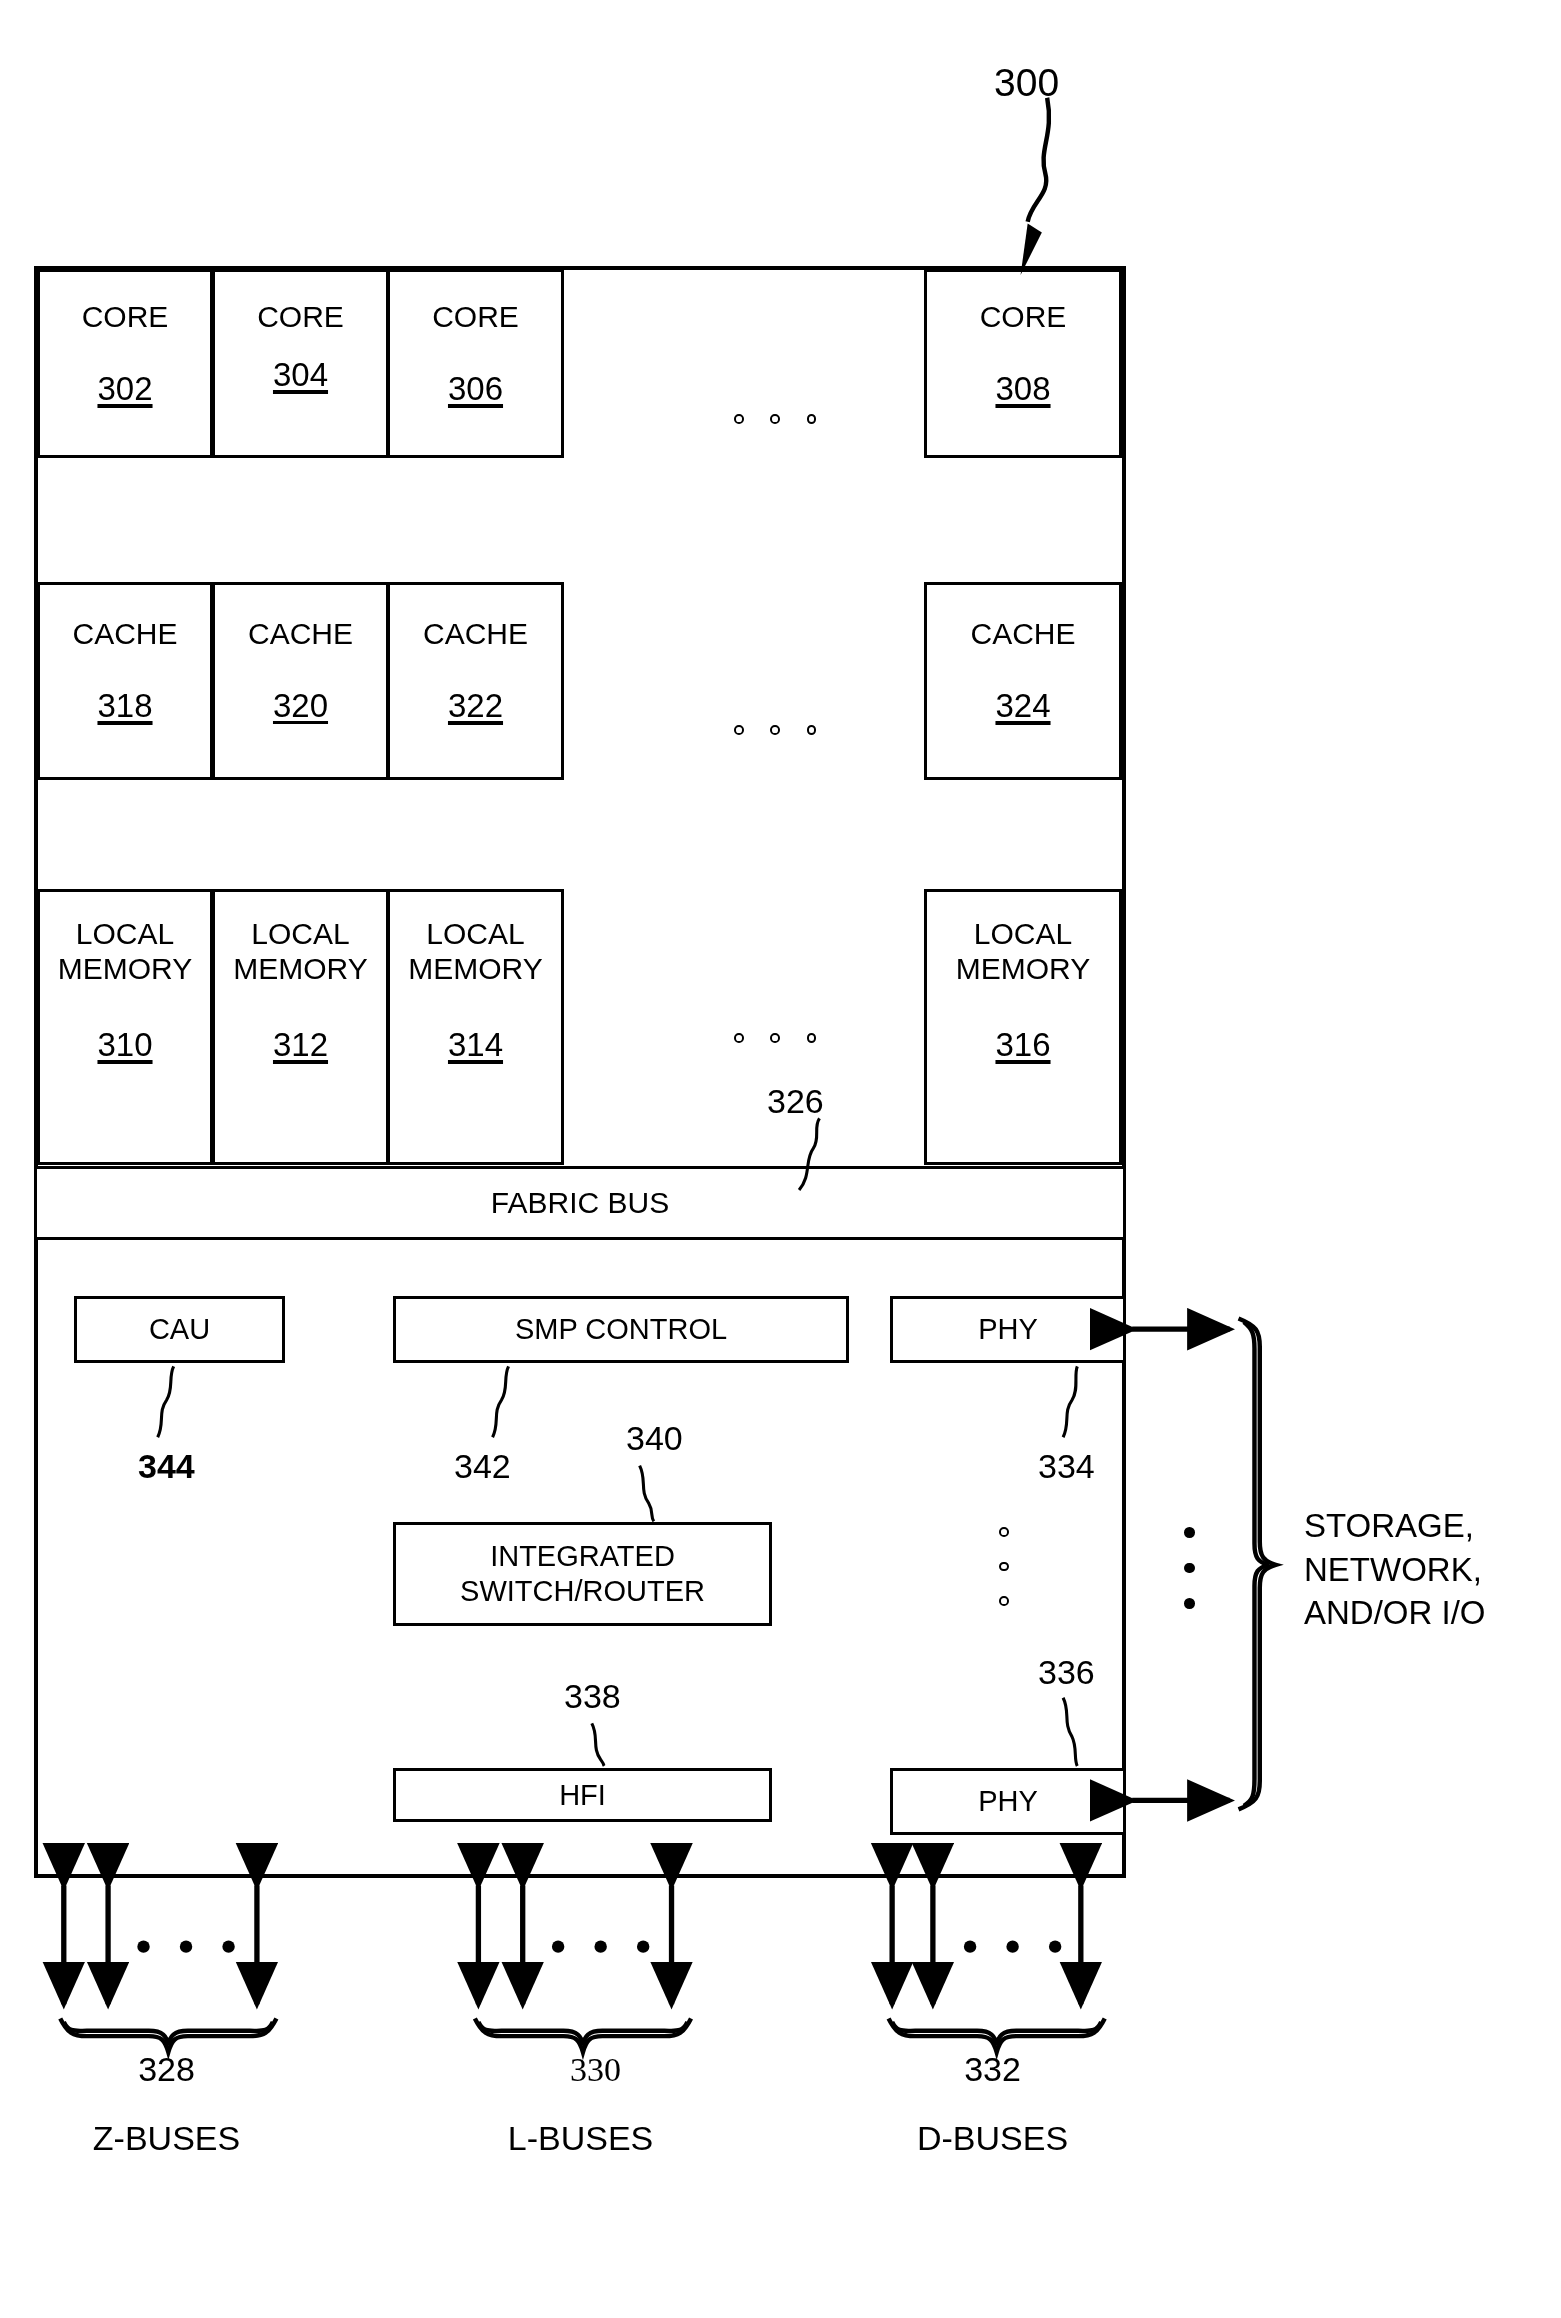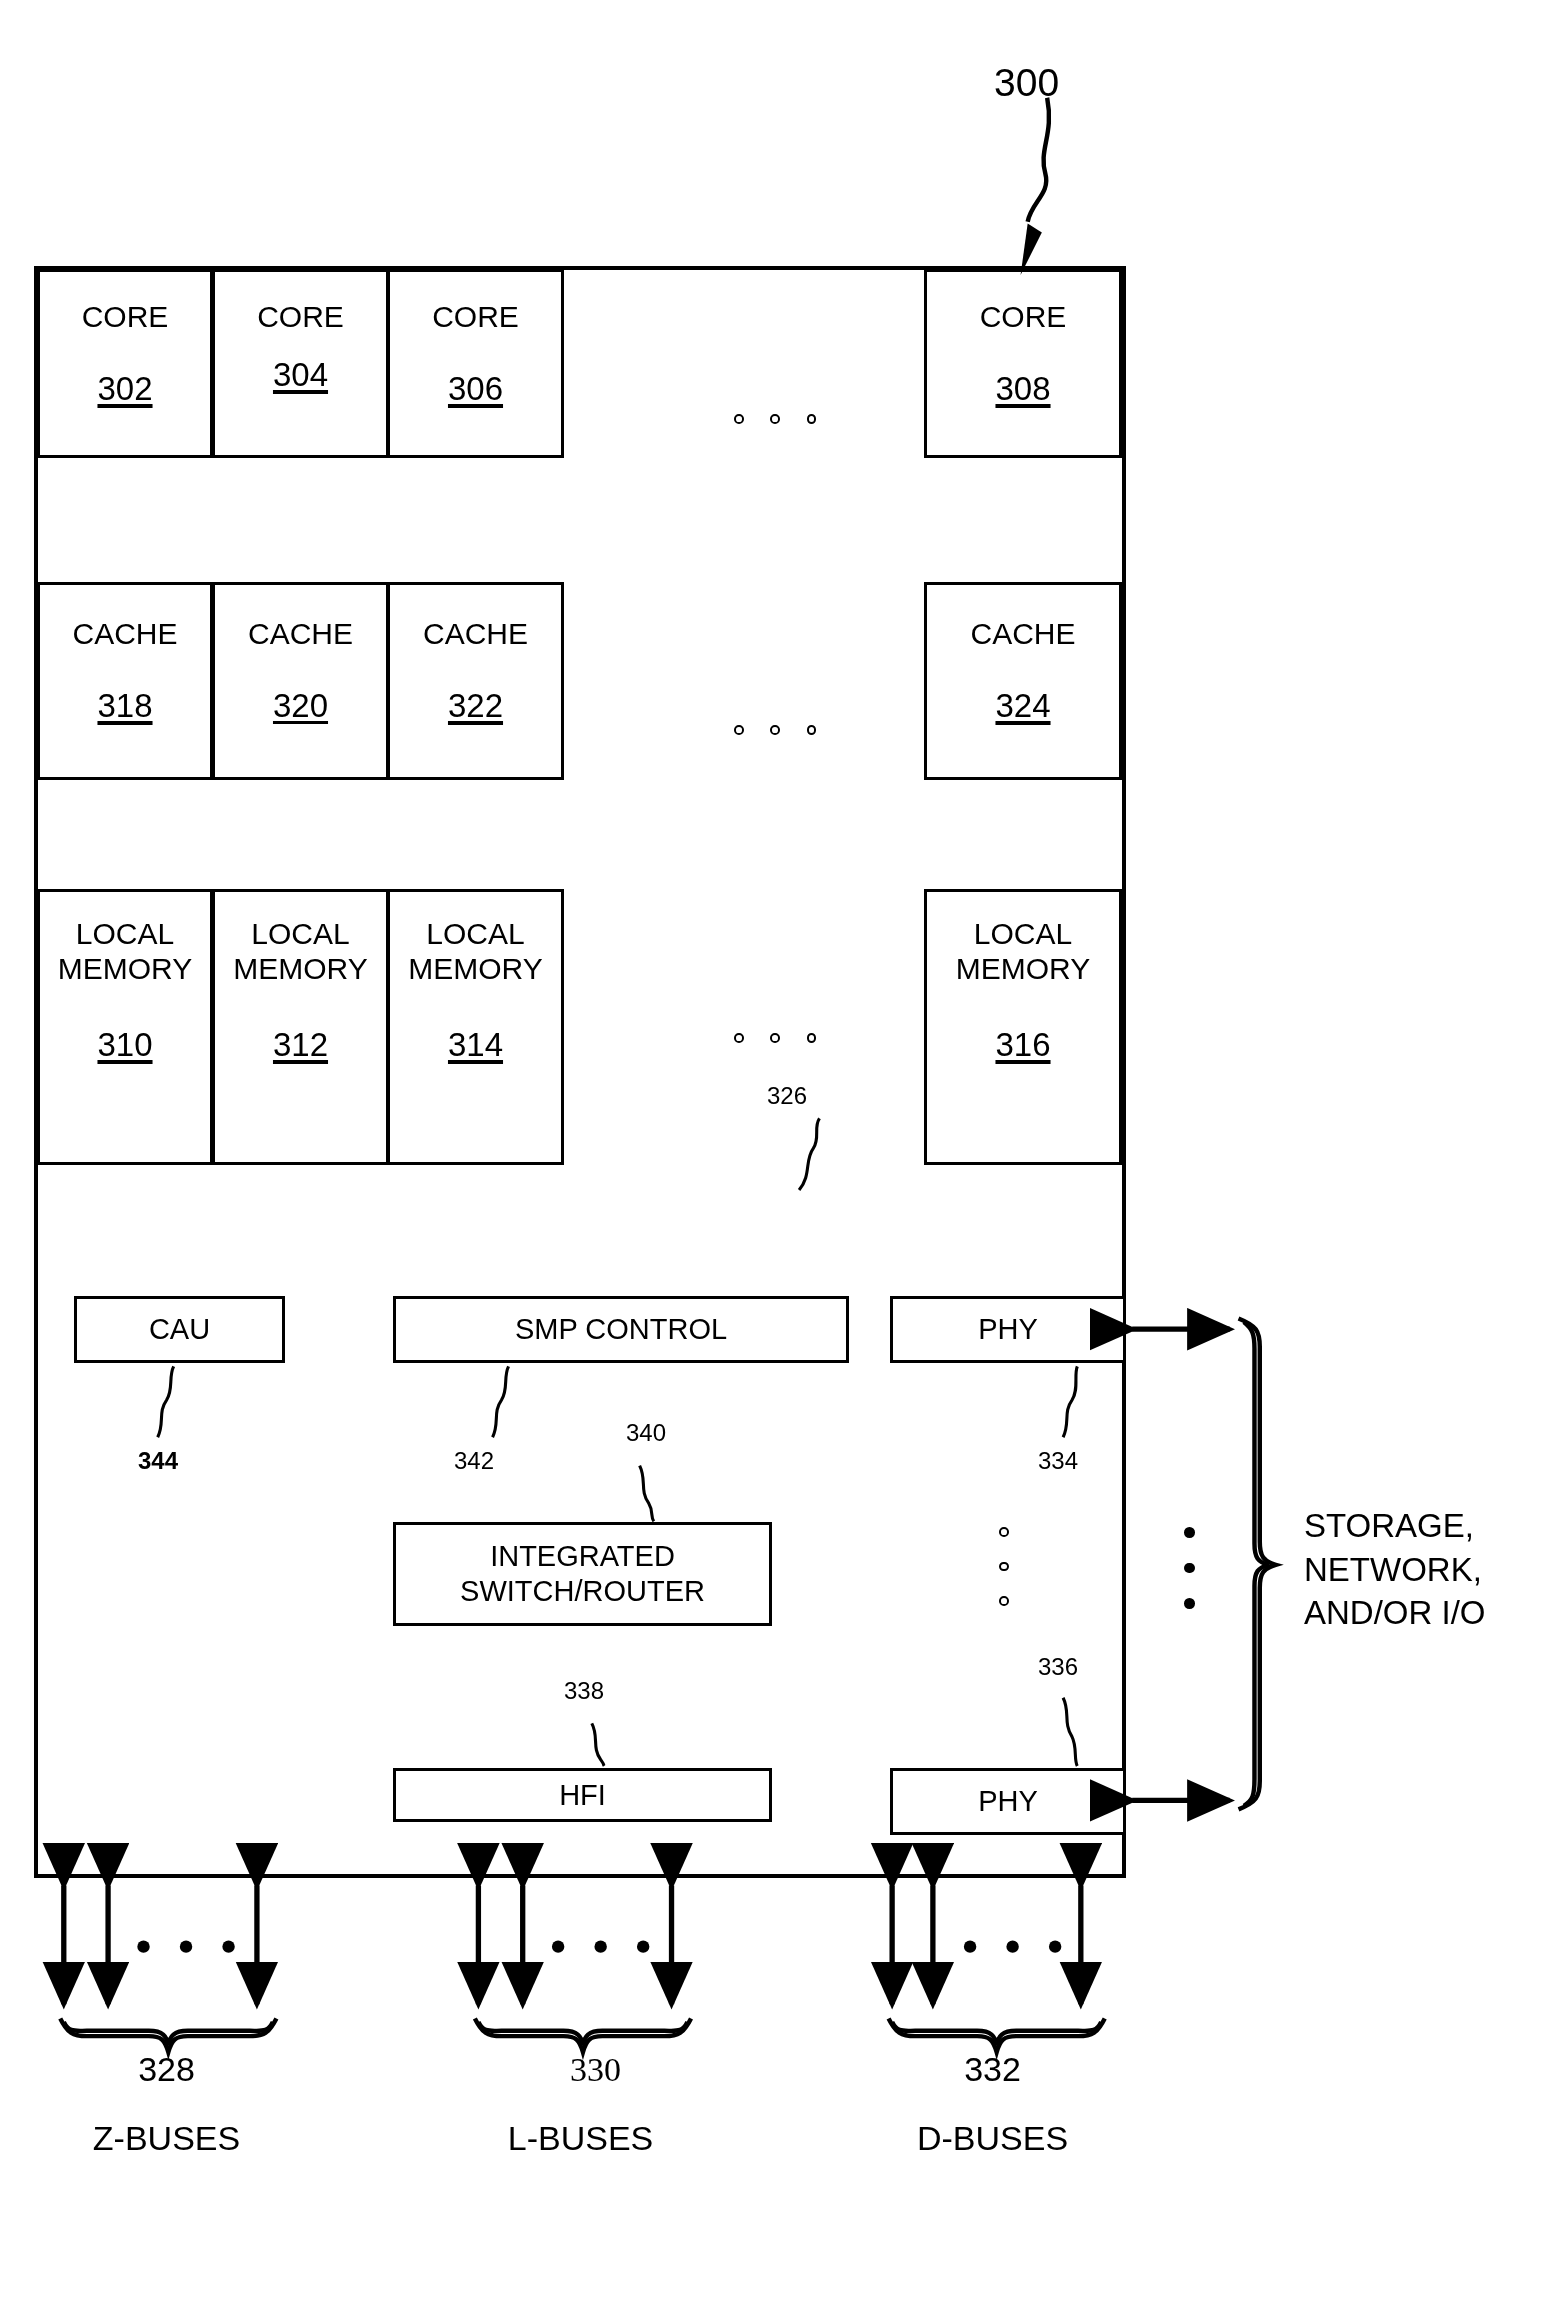--- a/index.html
+++ b/index.html
@@ -80,21 +80,21 @@
     border-radius: 50%;
     box-sizing: border-box;
   }
   .fdot {
     width: 10.6px; height: 10.6px;
     background: #000;
     border-radius: 50%;
   }
 
   
-  .lead { position: absolute; font-size: 24px; text-align: center; }
+  .lead { position: absolute; font-size: 34px; text-align: center; }
   svg.ov { position: absolute; left: 0; top: 0; width: 1561px; height: 2319px; overflow: visible; pointer-events: none; }
 
   .figlabel { position: absolute; font-size: 39px; }
   .buslabel { position: absolute; text-align: center; font-size: 34px; line-height: 1.35; }
   .sidelabel { position: absolute; font-size: 33px; line-height: 1.32; white-space: pre-line; }
 </style>
 </head>
 <body>
 
 <div id="figure">
@@ -167,20 +167,23 @@
 MEMORY</div>
     <div class="num" style="margin-top:39px;">316</div>
   </div>
   <div class="hdots" style="left:734px; top:1033px;">
     <span class="odot"></span>
     <span class="odot"></span>
     <span class="odot"></span>
   </div>
   <div class="lead" style="left:767px; top:1082px;">326</div>
 
+  <div class="fabric" style="left:34px; top:1166px; width:1092px; height:74px;">
+    <span>FABRIC BUS</span>
+  </div>
 
   <div class="smallbox" style="left:74px; top:1296px; width:211px; height:67px;">
     <span>CAU</span>
   </div>
   <div class="lead" style="left:138px; top:1447px;font-weight:bold;">344</div>
 
   <div class="smallbox" style="left:393px; top:1296px; width:456px; height:67px;">
     <span>SMP CONTROL</span>
   </div>
   <div class="lead" style="left:454px; top:1447px;">342</div>

